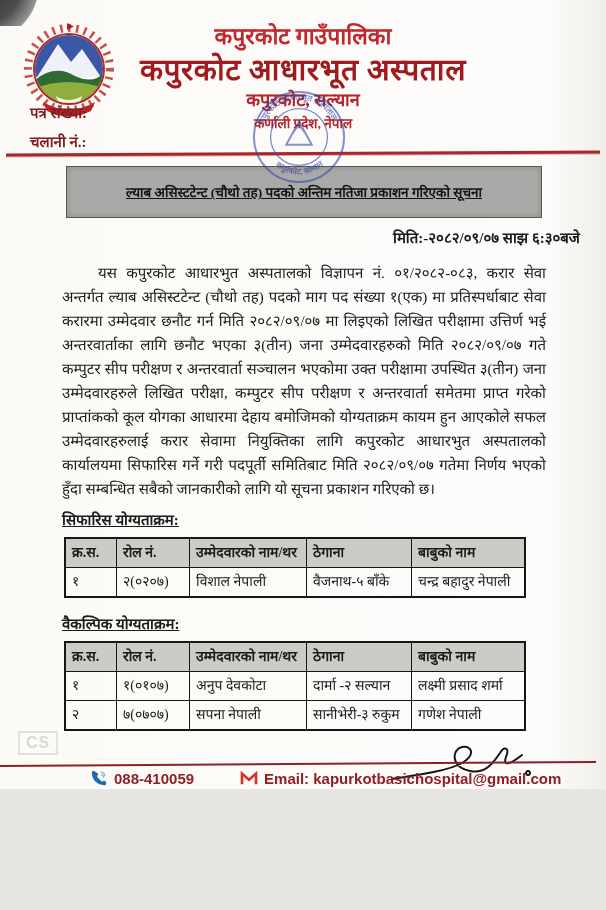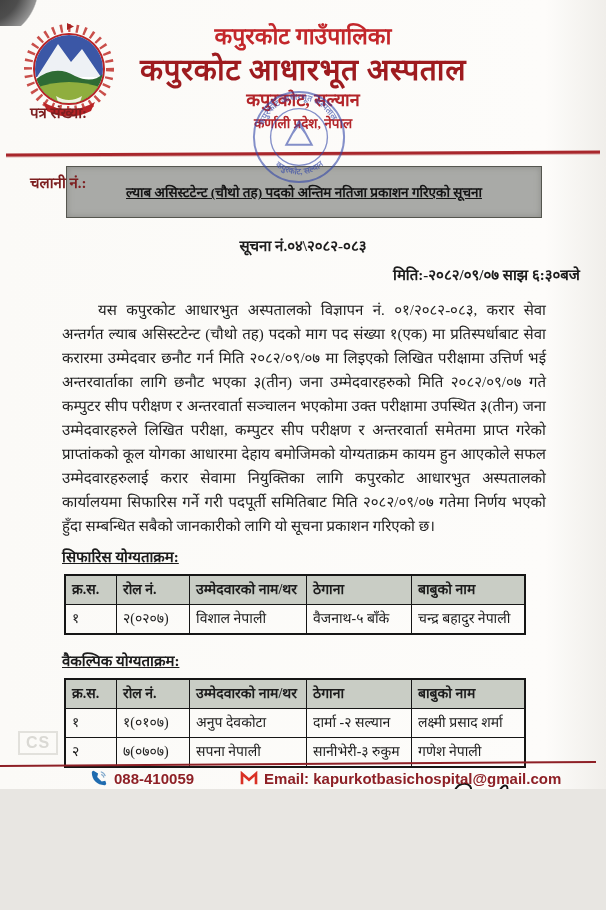--- a/index.html
+++ b/index.html
@@ -14,21 +14,21 @@
     opacity:.9;z-index:9;}
   
   .header{position:relative;height:152px;}
   .emblem{position:absolute;left:24px;top:22px;}
   .titles{padding-top:24px;text-align:center;line-height:1.12;}
   .t-muni{font-size:23px;font-weight:700;color:#c3272b;}
   .t-hosp{font-size:30px;font-weight:700;color:#9e1b1f;margin-top:3px;letter-spacing:.5px;}
   .t-addr{font-size:18px;font-weight:700;color:#b3252a;margin-top:4px;}
   .t-prov{font-size:13.5px;font-weight:700;color:#b3252a;margin-top:5px;}
   .lbl{position:absolute;left:30px;font-size:15px;font-weight:700;color:#7d1f20;}
-  .lbl.letter{top:102px;} .lbl.dispatch{top:131px;margin-top:41px;}
+  .lbl.letter{top:102px;} .lbl.dispatch{top:131px;}
   .stamp{position:absolute;left:250px;top:88px;z-index:5;opacity:.8;}
   .rule{height:3px;background:#a8272c;margin:0 6px;transform:rotate(-.3deg);box-shadow:0 1px 0 rgba(168,39,44,.35);}
   
   .subject{margin:11px 64px 0 66px;background:#a9aaa7;border:1px solid #55564f;
     text-align:center;padding:16px 2px;box-shadow:inset 0 0 6px rgba(120,120,115,.6);}
   .subject span{font-size:13.5px;font-weight:700;text-decoration:underline;color:#141414;}
   .notice-no{text-align:center;margin-top:17px;font-size:15px;font-weight:700;}
   .dateline{text-align:right;margin:9px 26px 0 0;font-size:15px;font-weight:700;}
   
   .bodytext{margin:14px 60px 0 62px;font-size:15px;line-height:24px;text-align:justify;}
@@ -110,21 +110,20 @@
       </svg>
     </div>
   </div>
 
   <div class="rule"></div>
 
   <div class="subject">
     <span>ल्याब असिस्टटेन्ट (चौथो तह) पदको अन्तिम नतिजा प्रकाशन गरिएको सूचना</span>
   </div>
 
-  <div class="notice-no">सूचना नं.०४\२०८२-०८३</div>
   <div class="dateline">मिति:-२०८२/०९/०७ साझ ६:३०बजे</div>
 
   <div class="bodytext">
     <p class="p1">यस कपुरकोट आधारभुत अस्पतालको विज्ञापन नं. ०१/२०८२-०८३, करार सेवा अन्तर्गत ल्याब असिस्टटेन्ट (चौथो तह) पदको माग पद संख्या १(एक) मा प्रतिस्पर्धाबाट सेवा करारमा उम्मेदवार छनौट गर्न मिति २०८२/०९/०७ मा लिइएको लिखित परीक्षामा उत्तिर्ण भई अन्तरवार्ताका लागि छनौट भएका ३(तीन) जना उम्मेदवारहरुको मिति २०८२/०९/०७ गते कम्पुटर सीप परीक्षण र अन्तरवार्ता सञ्चालन भएकोमा उक्त परीक्षामा उपस्थित ३(तीन) जना उम्मेदवारहरुले लिखित परीक्षा, कम्पुटर सीप परीक्षण र अन्तरवार्ता समेतमा प्राप्त गरेको प्राप्तांकको कूल योगका आधारमा देहाय बमोजिमको योग्यताक्रम कायम हुन आएकोले सफल उम्मेदवारहरुलाई करार सेवामा नियुक्तिका लागि कपुरकोट आधारभुत अस्पतालको कार्यालयमा सिफारिस गर्ने गरी पदपूर्ती समितिबाट मिति २०८२/०९/०७ गतेमा निर्णय भएको हुँदा सम्बन्धित सबैको जानकारीको लागि यो सूचना प्रकाशन गरिएको छ।</p>
 
     <div class="sec-title">सिफारिस योग्यताक्रम:</div>
     <table>
       <tbody>
           <tr>
         <th class="c0">क्र.स.</th>

